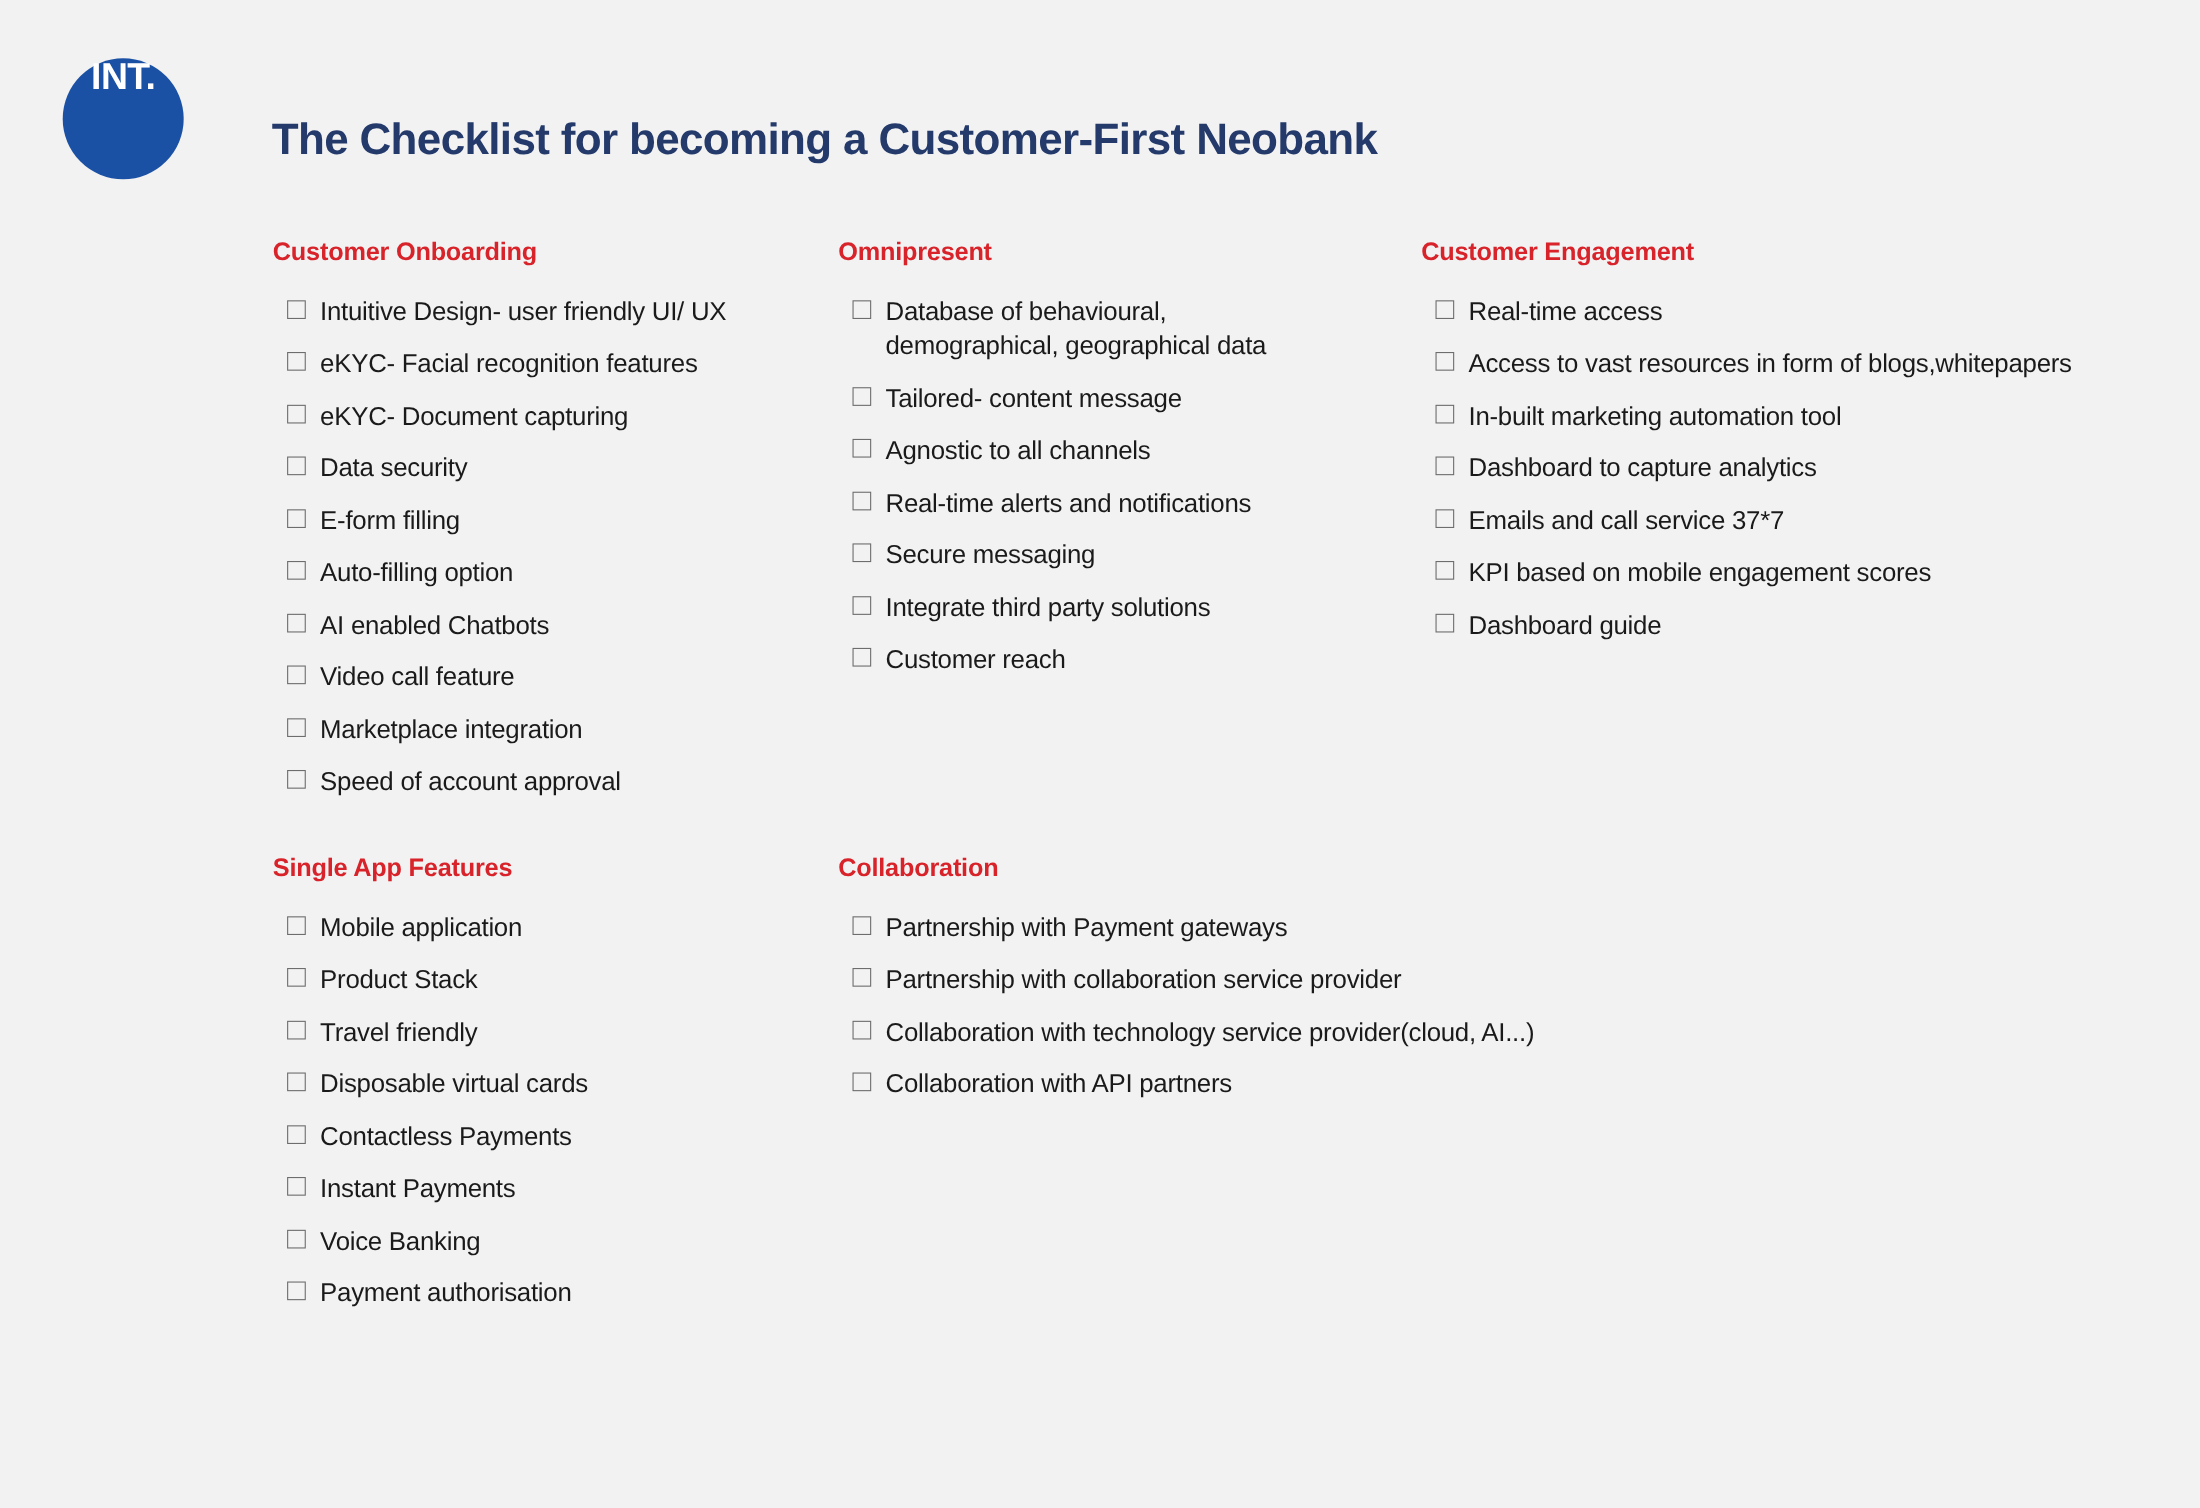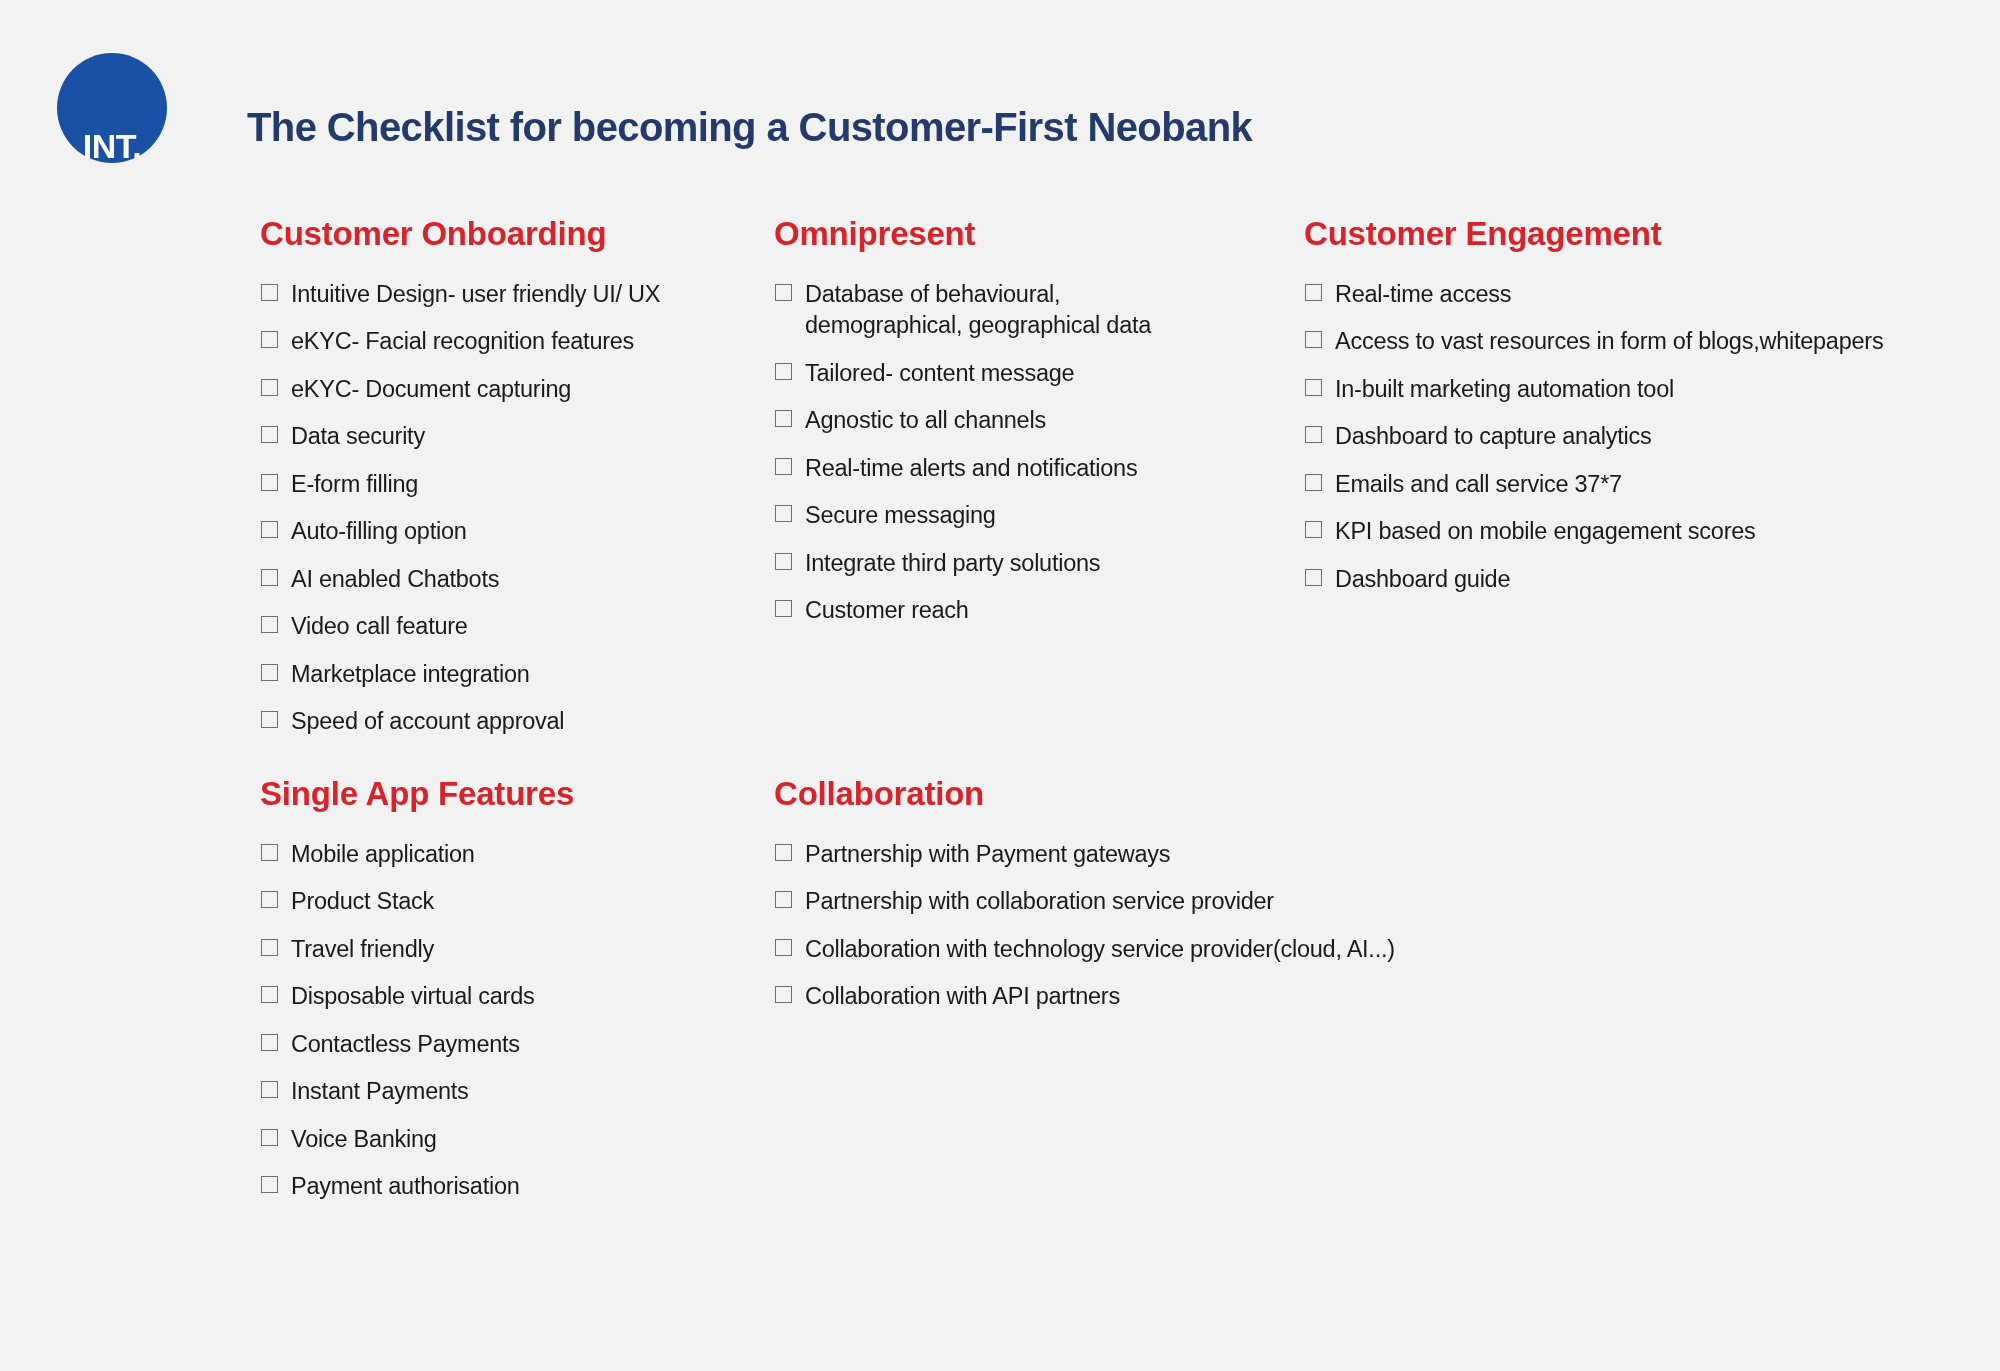--- a/index.html
+++ b/index.html
@@ -32,21 +32,21 @@
 
   .logo {
     position: absolute;
     left: 57px;
     top: 53px;
     width: 110px;
     height: 110px;
     border-radius: 50%;
     background: #1b51a4;
     display: flex;
-    align-items: flex-end;
+    align-items: flex-start;
     justify-content: center;
   }
   .logo-text {
     color: #ffffff;
     font-family: "Liberation Sans", sans-serif;
     font-weight: bold;
     font-size: 34px;
     letter-spacing: -0.5px;
     line-height: 1;
   }
@@ -71,24 +71,24 @@
     width: 2000px;
   }
 
   .section {
     position: absolute;
   }
 
   .section-title {
     font-family: "Liberation Sans", sans-serif;
     font-weight: bold;
-    font-size: 33px;
+    font-size: 23px;
     color: #d8232a;
     letter-spacing: -0.2px;
-    margin: 0 0 26px 12px;
+    margin: 0 0 26px 0;
     white-space: nowrap;
   }
 
   .check-list {
     list-style: none;
     margin: 0;
     padding: 0;
   }
 
   .check-item {

